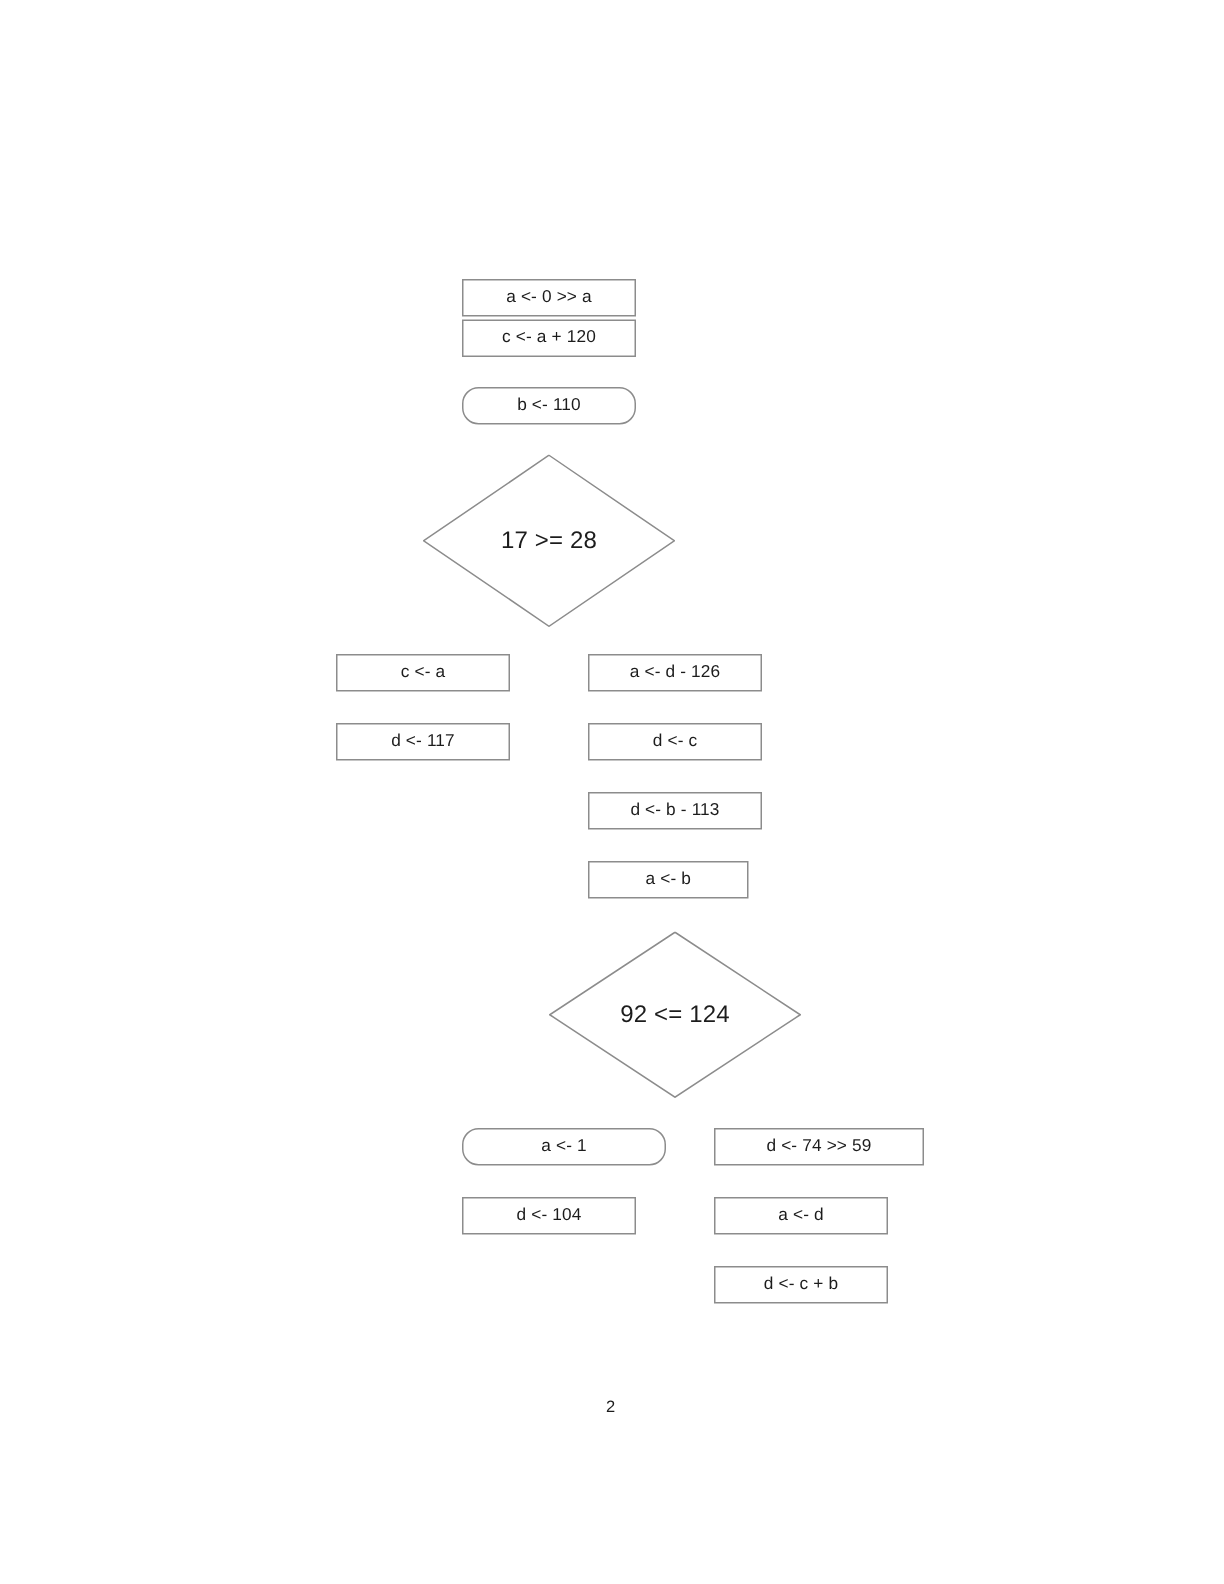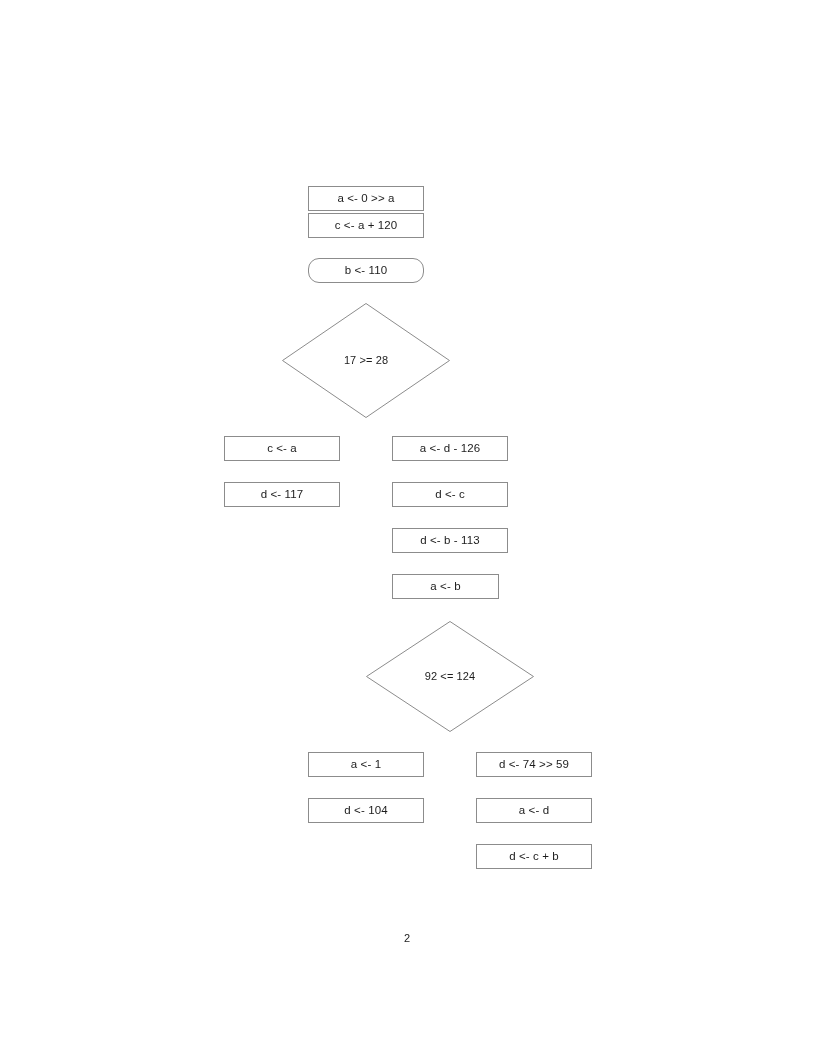--- a/index.html
+++ b/index.html
@@ -52,21 +52,21 @@
   }
   .decision-label {
     position: absolute;
     left: 0;
     top: 0;
     width: 100%;
     height: 100%;
     display: flex;
     align-items: center;
     justify-content: center;
-    font-size: 11px;
+    font-size: 16px;
     line-height: 1;
     letter-spacing: 0.1px;
     color: #1c1c1c;
     white-space: nowrap;
   }
   .page-number {
     position: absolute;
     font-size: 11px;
     color: #1c1c1c;
     text-align: center;
@@ -113,24 +113,24 @@
         <span>a &lt;- b</span>
       </div>
       <div class="node decision" style="left: 366px; top: 621px; width: 168px; height: 111px;">
         <svg width="168" height="111" viewBox="0 0 168 111">
           <polygon points="84,0.5 167.5,55.5 84,110.5 0.5,55.5" fill="#ffffff" stroke="#8c8c8c" stroke-width="1"></polygon>
         </svg>
         <div class="decision-label">
           <span>92 &lt;= 124</span>
         </div>
       </div>
-      <div class="node process" style="left: 308px; top: 752px; width: 116px; height: 25px; border-color: rgb(140, 140, 140);">
+      <div class="node process" style="left: 308px; top: 752px; width: 136px; height: 25px; border-color: rgb(140, 140, 140); border-radius: 11px;">
         <span>a &lt;- 1</span>
       </div>
-      <div class="node process" style="left: 476px; top: 752px; width: 116px; height: 25px; border-color: rgb(140, 140, 140);">
+      <div class="node process" style="left: 476px; top: 752px; width: 140px; height: 25px; border-color: rgb(140, 140, 140);">
         <span>d &lt;- 74 &gt;&gt; 59</span>
       </div>
       <div class="node process" style="left: 308px; top: 798px; width: 116px; height: 25px; border-color: rgb(140, 140, 140);">
         <span>d &lt;- 104</span>
       </div>
       <div class="node process" style="left: 476px; top: 798px; width: 116px; height: 25px; border-color: rgb(140, 140, 140);">
         <span>a &lt;- d</span>
       </div>
       <div class="node process" style="left: 476px; top: 844px; width: 116px; height: 25px; border-color: rgb(140, 140, 140);">
         <span>d &lt;- c + b</span>

